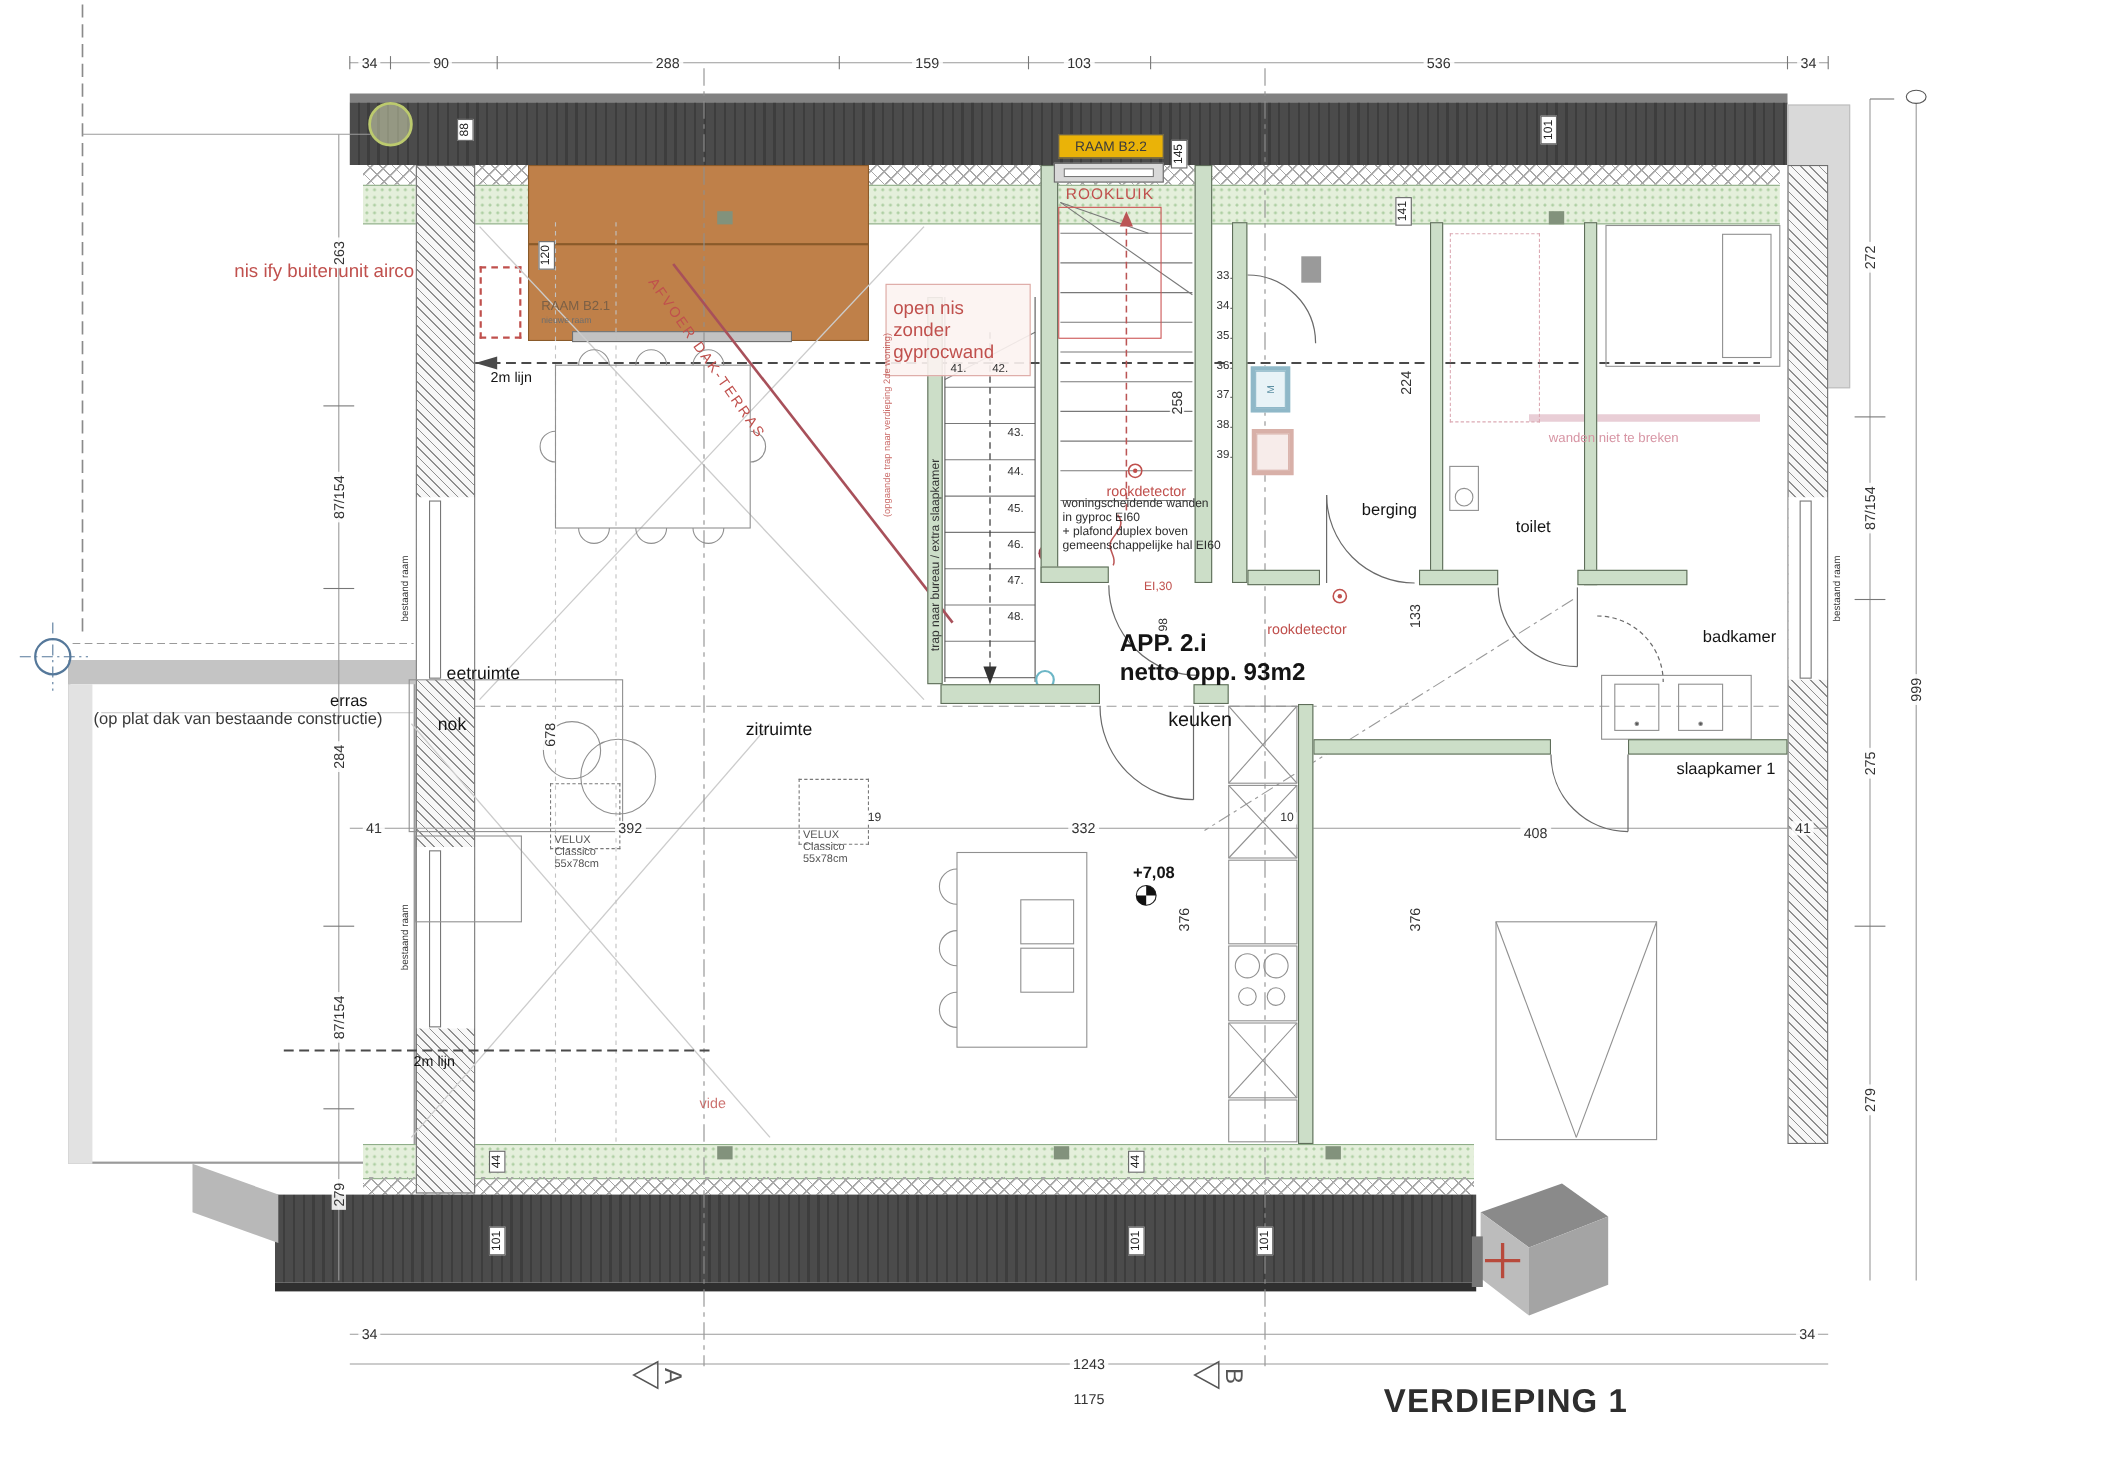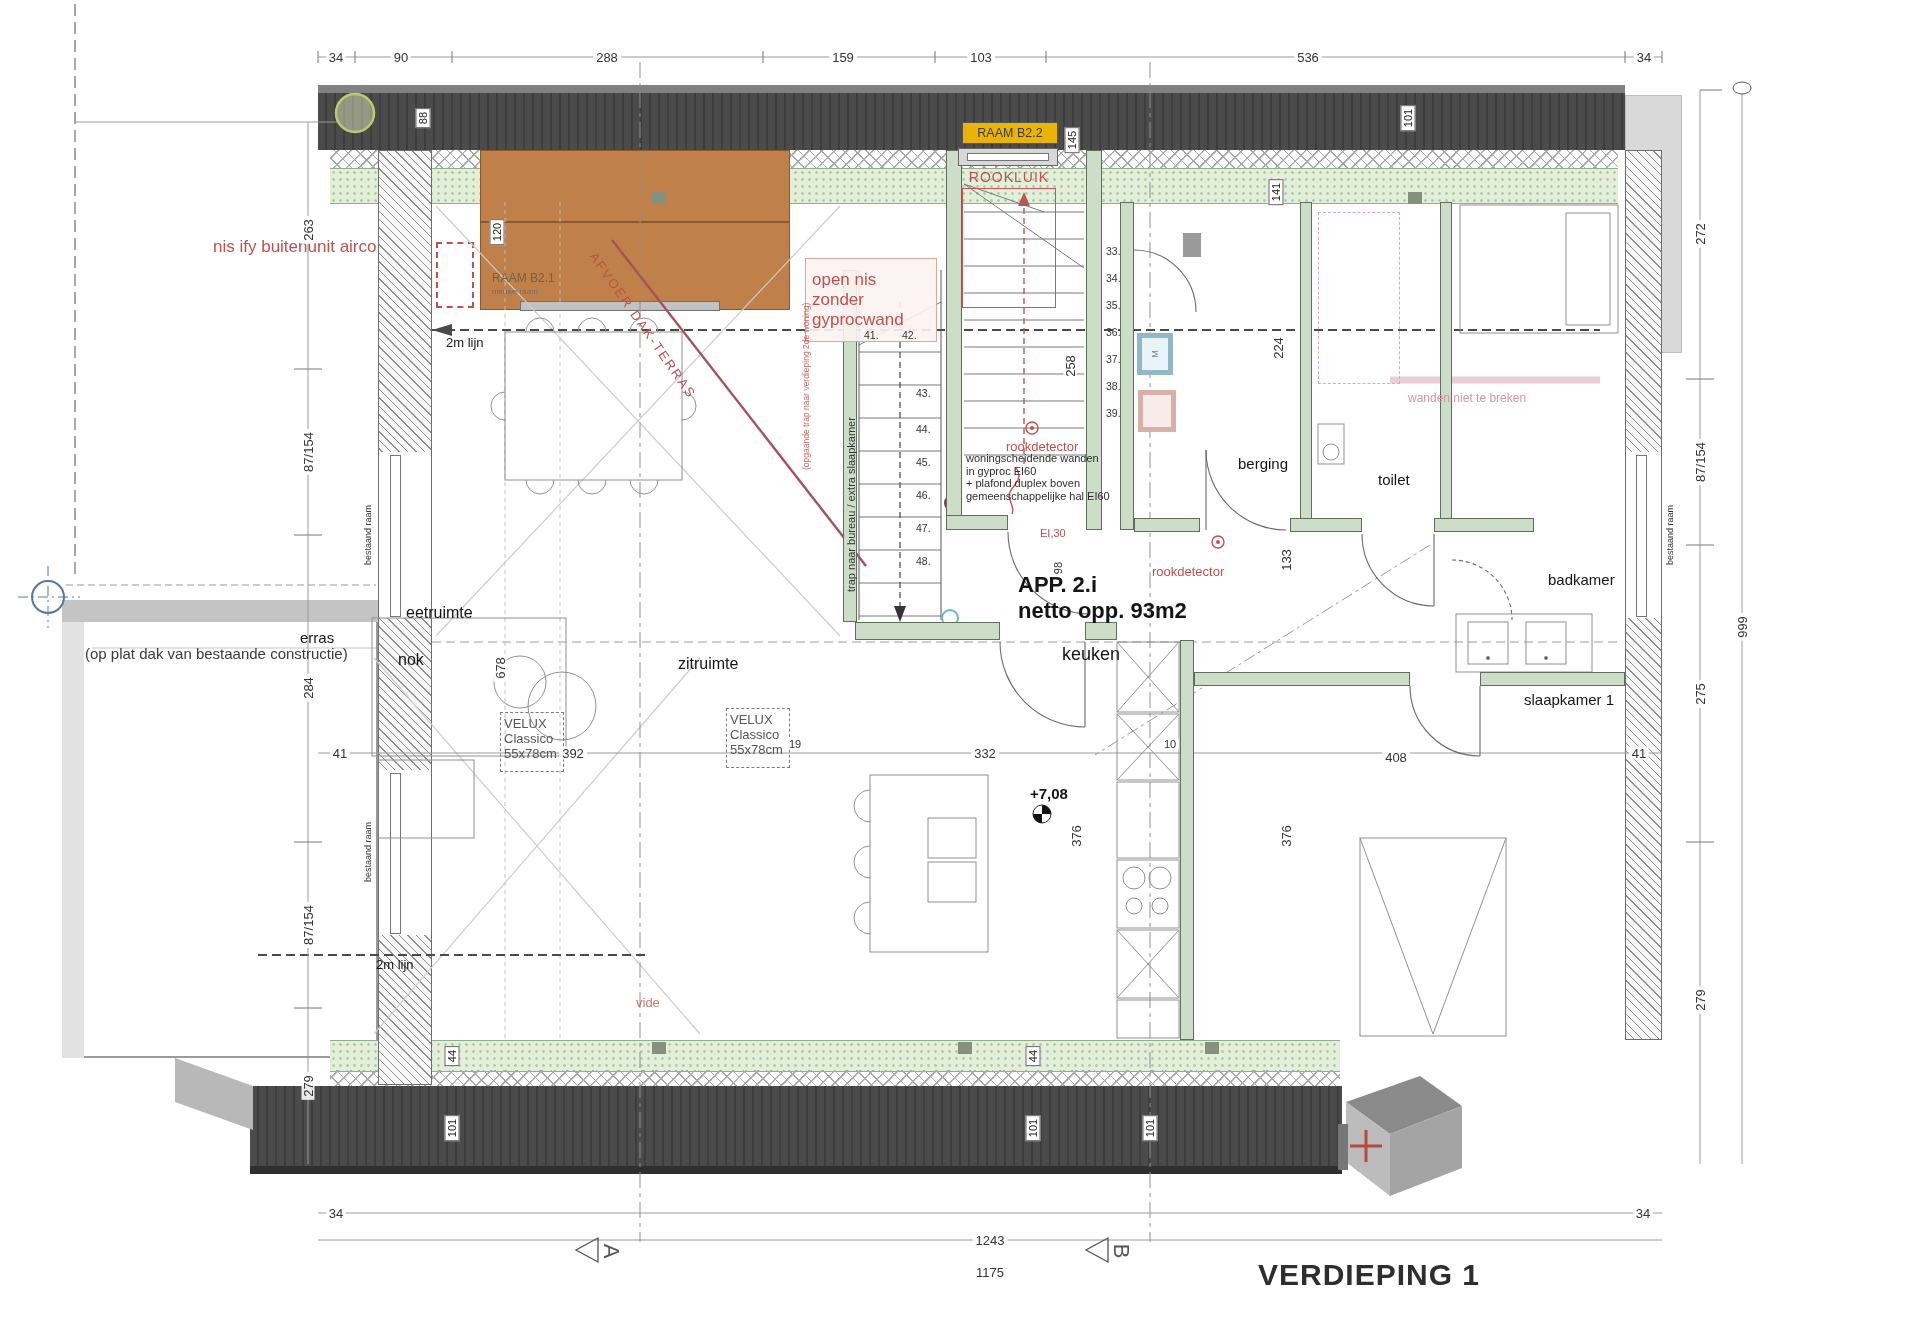--- a/index.html
+++ b/index.html
@@ -24,21 +24,21 @@
   .hdim{position:absolute;transform:translate(-50%,-50%);font-size:13px;color:#333;
         background:rgba(255,255,255,.88);padding:0 3px;white-space:nowrap;line-height:1;}
   .vdim{position:absolute;transform:translate(-50%,-50%) rotate(-90deg);font-size:13px;color:#333;
         background:rgba(255,255,255,.88);padding:0 3px;white-space:nowrap;line-height:1;}
   .wbox{position:absolute;transform:translate(-50%,-50%) rotate(-90deg);font-size:11px;color:#222;
         background:#fff;border:1px solid #666;padding:1px 3px;white-space:nowrap;line-height:1;}
   .room{position:absolute;font-size:16px;color:#141414;white-space:nowrap;line-height:1;}
   .red{color:#c0504d;}
   .pink{color:#d795a4;}
   .stnum{position:absolute;font-size:10.5px;color:#333;line-height:1;white-space:nowrap;}
-  .tiny{font-size:13px;}
+  .tiny{font-size:10px;margin-top:42px;}
   .vtext{position:absolute;transform:rotate(-90deg);transform-origin:0 0;white-space:nowrap;line-height:1;}
   .dashred{border:2px dashed #c0504d;}
   .dashgray{border:1px dashed #7a7a7a;}
   .dashpink{border:1.5px dashed #dcaab4;}
 </style>
 </head>
 <body>
 
 <div id="canvas">
 

